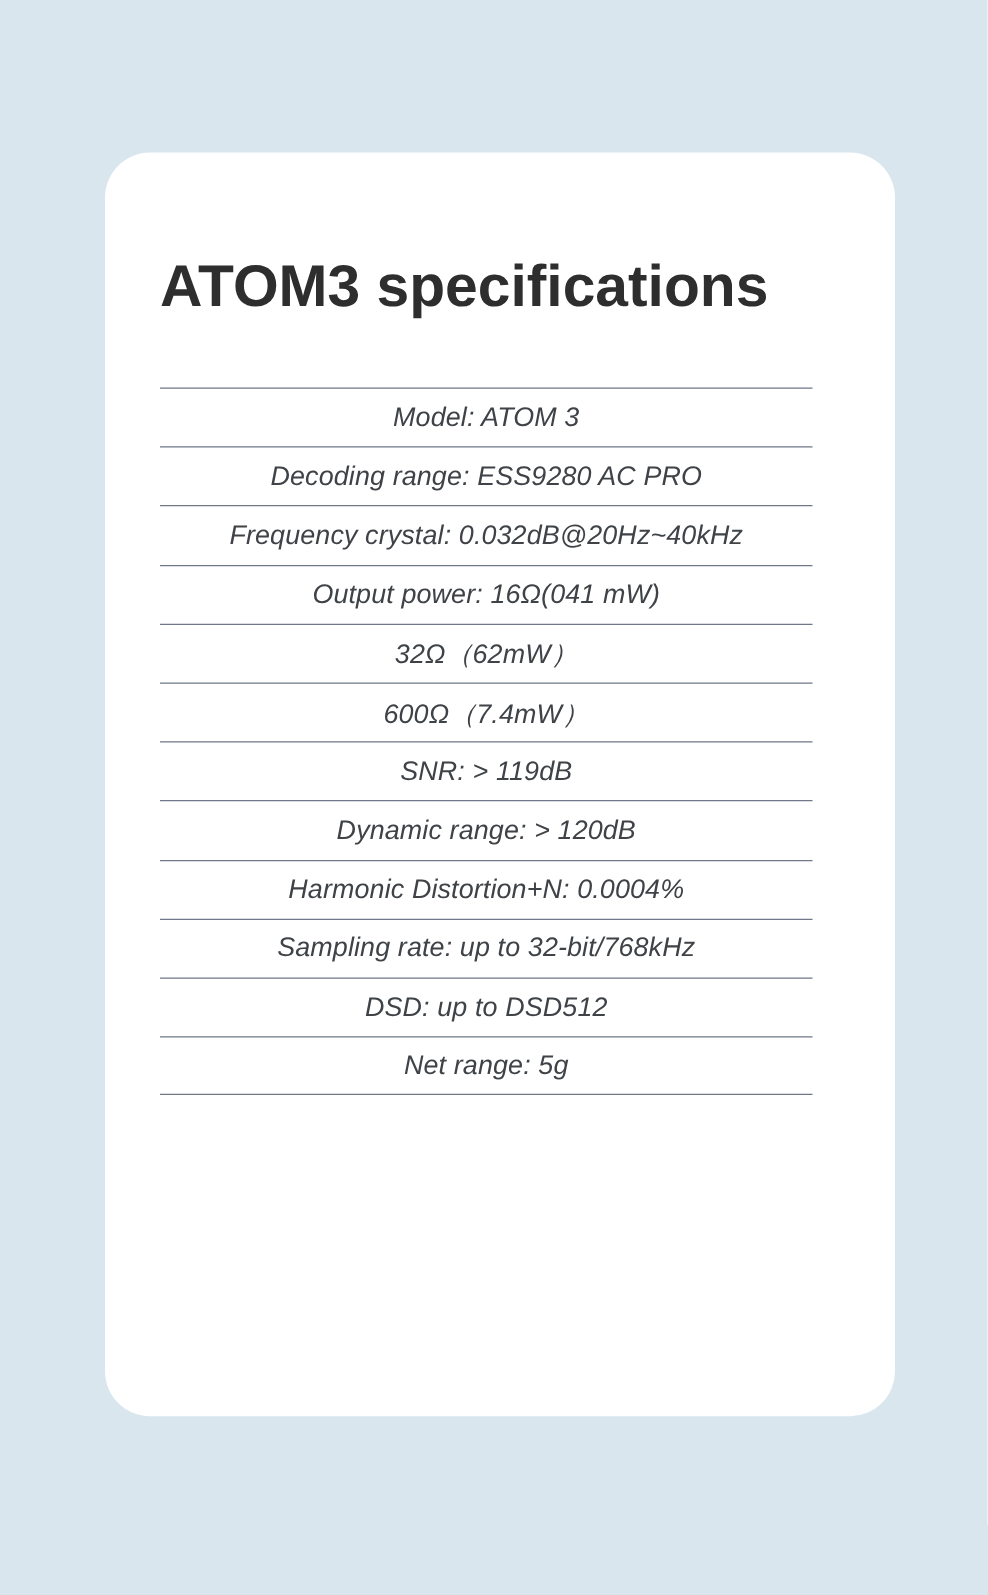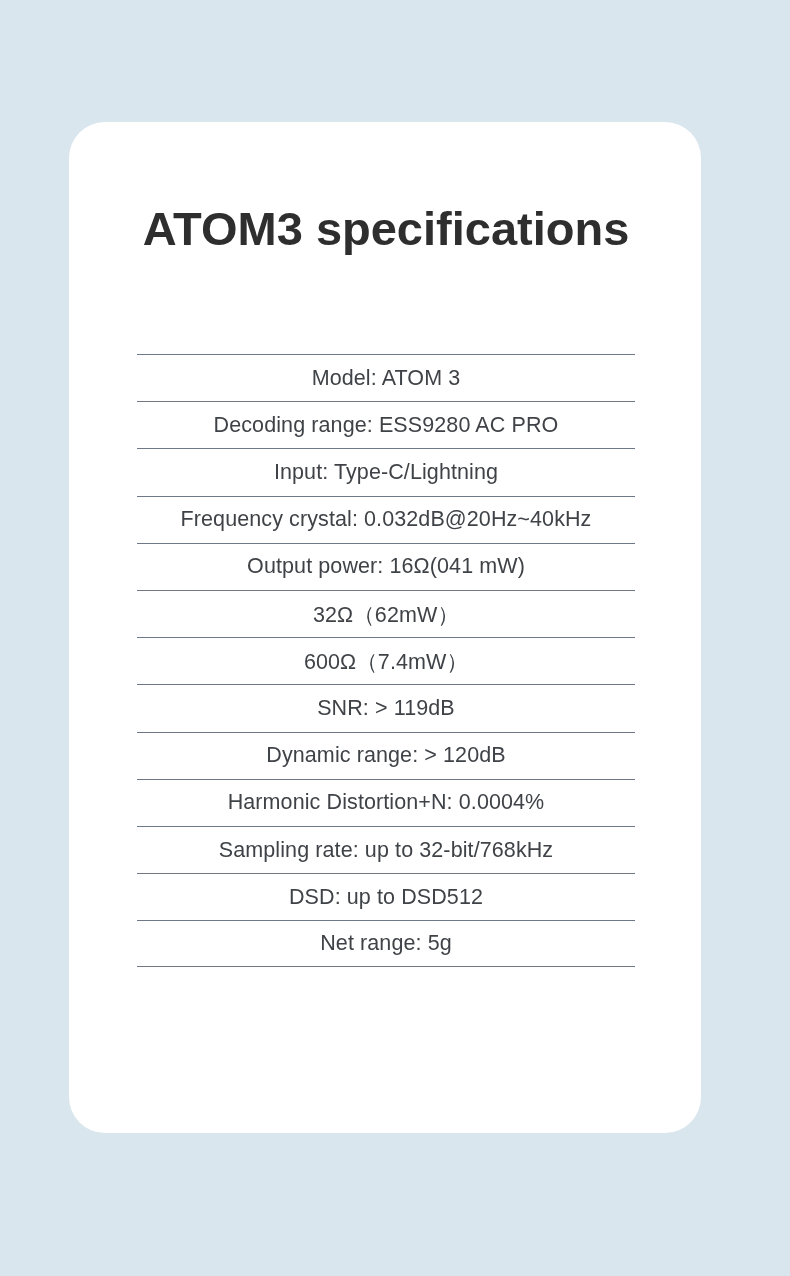--- a/index.html
+++ b/index.html
@@ -9,41 +9,41 @@
   body {
     width: 790px;
     height: 1276px;
     position: relative;
     background: var(--page-bg, #d9e6ee);
     font-family: "Liberation Sans", "DejaVu Sans", sans-serif;
     overflow: hidden;
   }
   .card {
     position: absolute;
-    left: 69px;
+    left: 84px;
     top: 122px;
     width: 632px;
     height: 1011px;
     background: var(--card-bg, #ffffff);
     border-radius: 36px;
     box-sizing: border-box;
-    padding: 80px 66px 0 68px;
-    text-align: center;
+    padding: 80px 66px 0 44px;
   }
   .title {
     margin: 0;
     font-size: 47px;
     line-height: 1.15;
     font-weight: 700;
     color: var(--title-color, #2e2e2e);
     letter-spacing: 0;
     white-space: nowrap;
   }
   .spec-table {
-    margin-top: 98px;
+    margin-top: 54px;
+    font-style: italic;
   }
   .spec-row {
     height: 47.2px;
     box-sizing: border-box;
     border-top: 1.5px solid var(--divider-color, #6e7888);
     display: flex;
     align-items: center;
     justify-content: center;
     font-size: 21.5px;
     letter-spacing: 0.1px;
@@ -56,21 +56,20 @@
 </style>
 </head>
 <body>
 
 <div class="page">
   <div class="card">
     <h1 class="title">ATOM3 specifications</h1>
     <div class="spec-table">
       <div class="spec-row">Model: ATOM 3</div>
       <div class="spec-row">Decoding range: ESS9280 AC PRO</div>
-      <div class="spec-row">Input: Type-C/Lightning</div>
       <div class="spec-row">Frequency crystal: 0.032dB@20Hz~40kHz</div>
       <div class="spec-row">Output power: 16Ω(041 mW)</div>
       <div class="spec-row">32Ω（62mW）</div>
       <div class="spec-row">600Ω（7.4mW）</div>
       <div class="spec-row">SNR: &gt; 119dB</div>
       <div class="spec-row">Dynamic range: &gt; 120dB</div>
       <div class="spec-row">Harmonic Distortion+N: 0.0004%</div>
       <div class="spec-row">Sampling rate: up to 32-bit/768kHz</div>
       <div class="spec-row">DSD: up to DSD512</div>
       <div class="spec-row">Net range: 5g</div>

